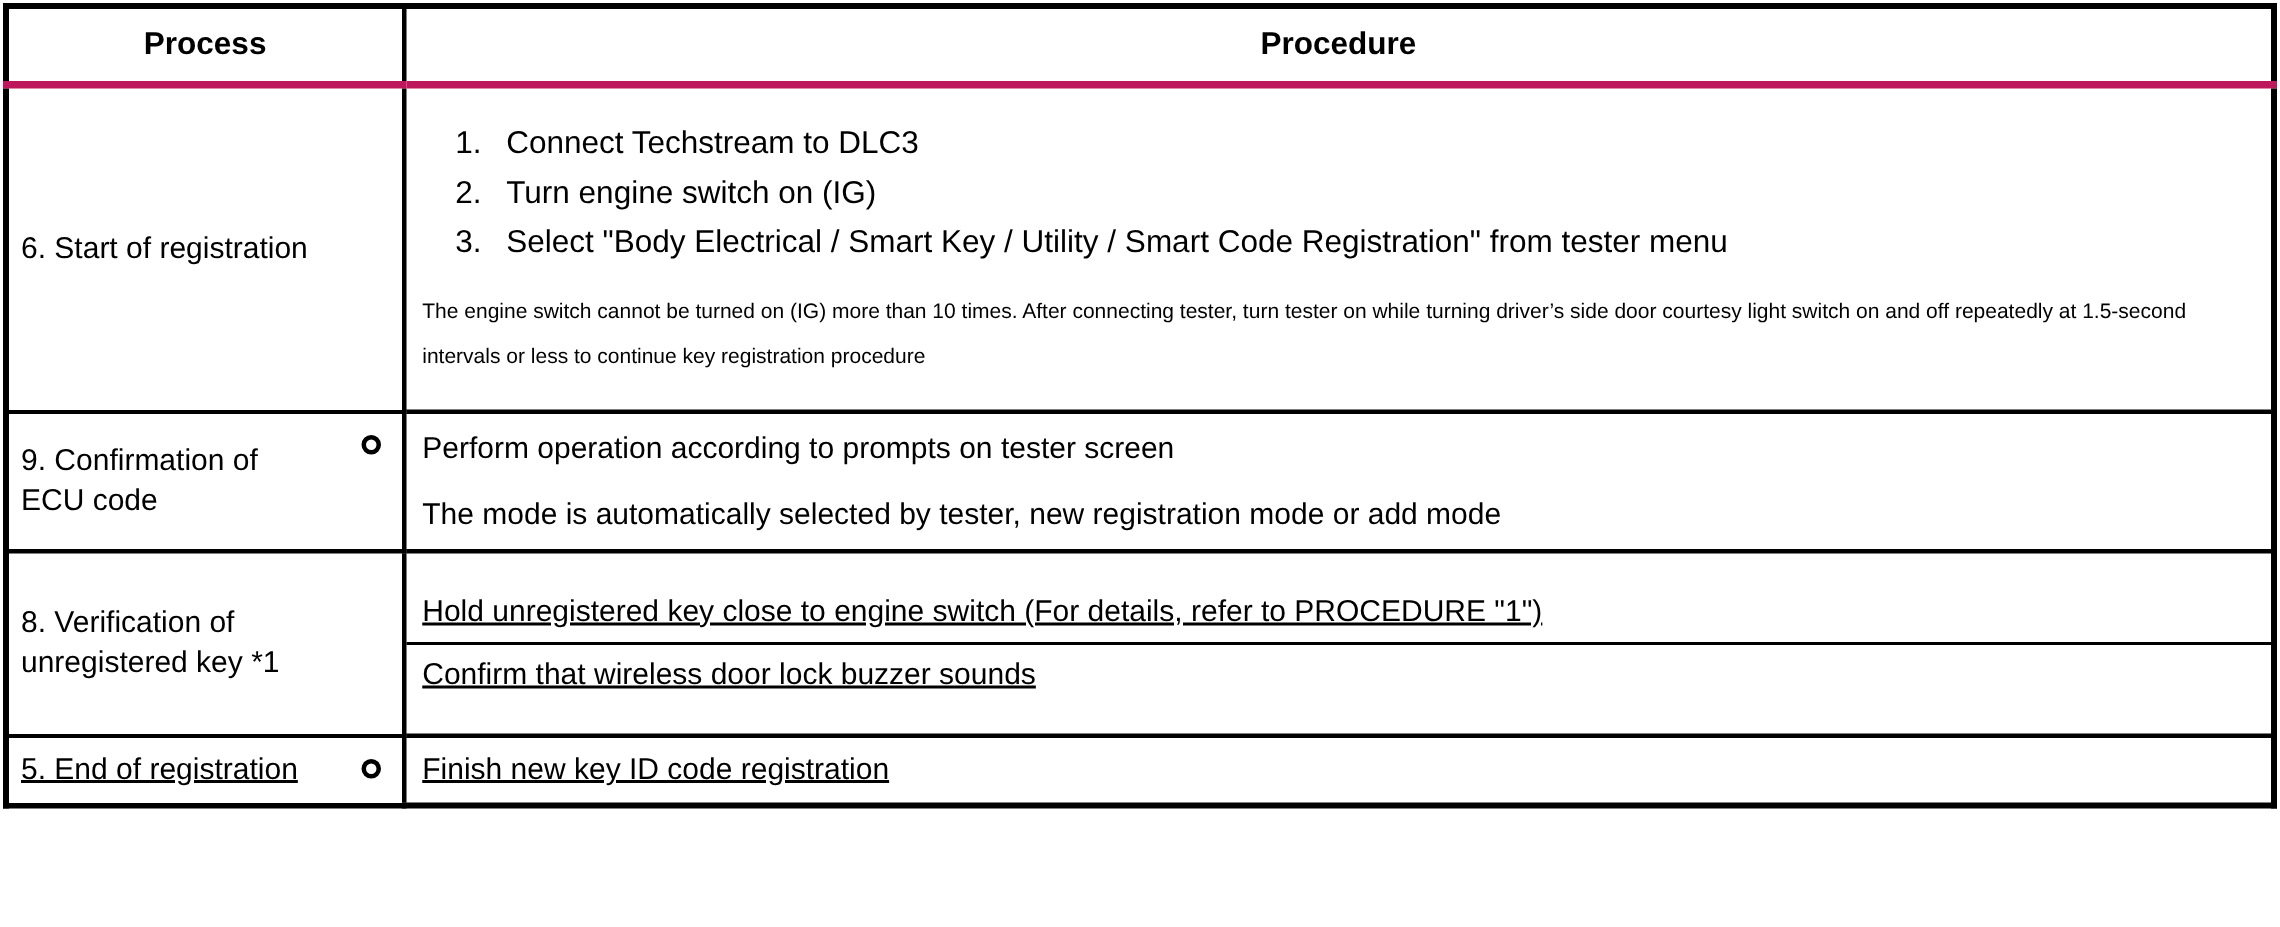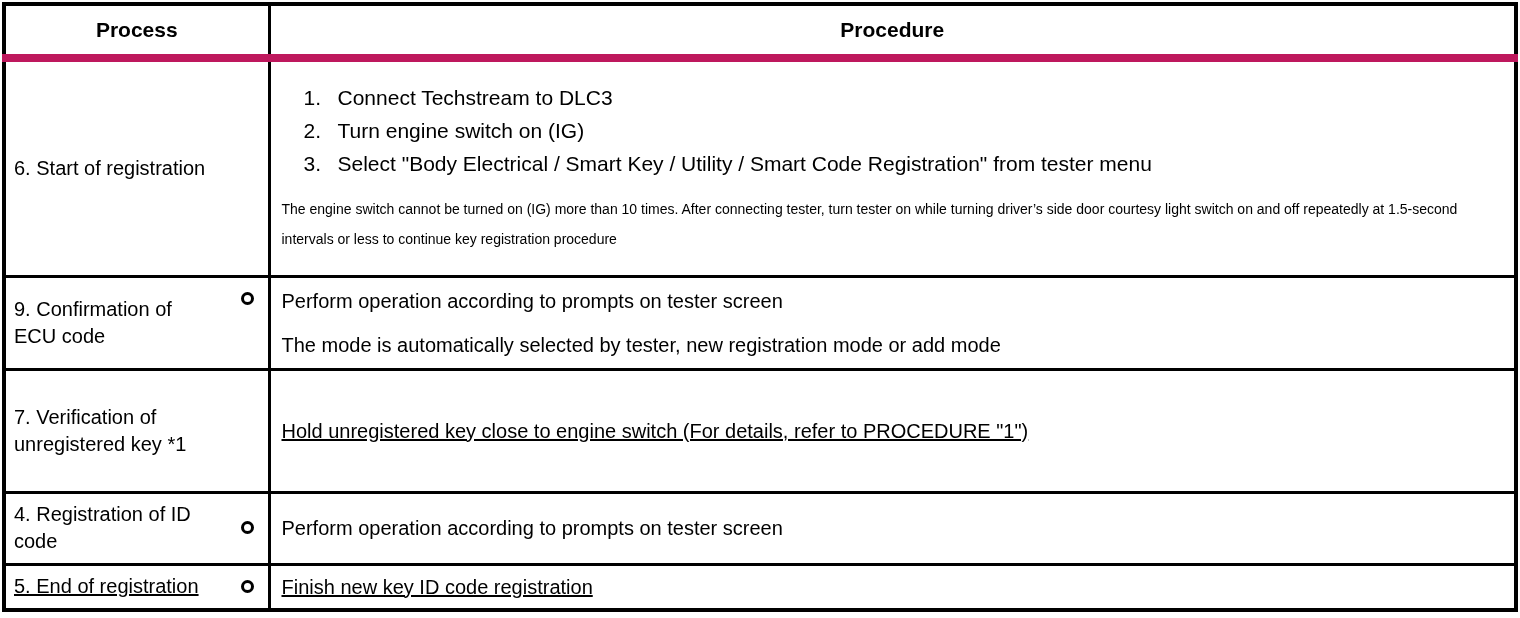--- a/index.html
+++ b/index.html
@@ -37,21 +37,21 @@
     vertical-align: middle;
     background: #fff;
   }
 
   
   .hdr-cell {
     text-align: center;
     font-weight: bold;
     font-size: 21px;
     height: 48px;
-    border-bottom: 8px solid #be185d;
+    border-bottom: 5px solid #be185d;
   }
   .hdr-cell.process { border-right: 3px solid #000; }
 
   
   .proc-cell {
     border-right: 3px solid #000;
     position: relative;
     font-size: 20px;
     line-height: 27px;
     padding: 0 10px 0 8px;
@@ -187,42 +187,37 @@
         </td>
         <td class="detail-cell two-line">
           <div class="l1">Perform operation according to prompts on tester screen</div>
           <div class="gap"></div>
           <div class="l2">The mode is automatically selected by tester, new registration mode or add mode</div>
         </td>
       </tr>
 
       <tr class="body-row">
         <td class="proc-cell" style="height:123px;">
-          <span class="ptext">7. Verification of</span>
+          <span class="ptext">8. Verification of</span>
           <span class="ptext">unregistered key *1</span>
         </td>
         <td style="padding:0;text-decoration:underline;">
           <table class="subrows">
             <tbody>
                 <tr>
               <td>Hold unregistered key close to engine switch (For details, refer to PROCEDURE "1")</td>
             </tr>
+            <tr>
+              <td>Confirm that wireless door lock buzzer sounds</td>
+            </tr>
           </tbody>
             </table>
         </td>
       </tr>
 
-      <tr class="body-row">
-        <td class="proc-cell" style="height:72px;">
-          <span class="ptext">4. Registration of ID</span>
-          <span class="ptext">code</span>
-          <span class="marker-o mid"></span>
-        </td>
-        <td class="detail-cell">Perform operation according to prompts on tester screen</td>
-      </tr>
 
       <tr class="body-row last">
         <td class="proc-cell" style="height:46px;">
           <span class="ptext">5. End of registration</span>
           <span class="marker-o mid"></span>
         </td>
         <td class="detail-cell">Finish new key ID code registration</td>
       </tr>
 
     </tbody>

